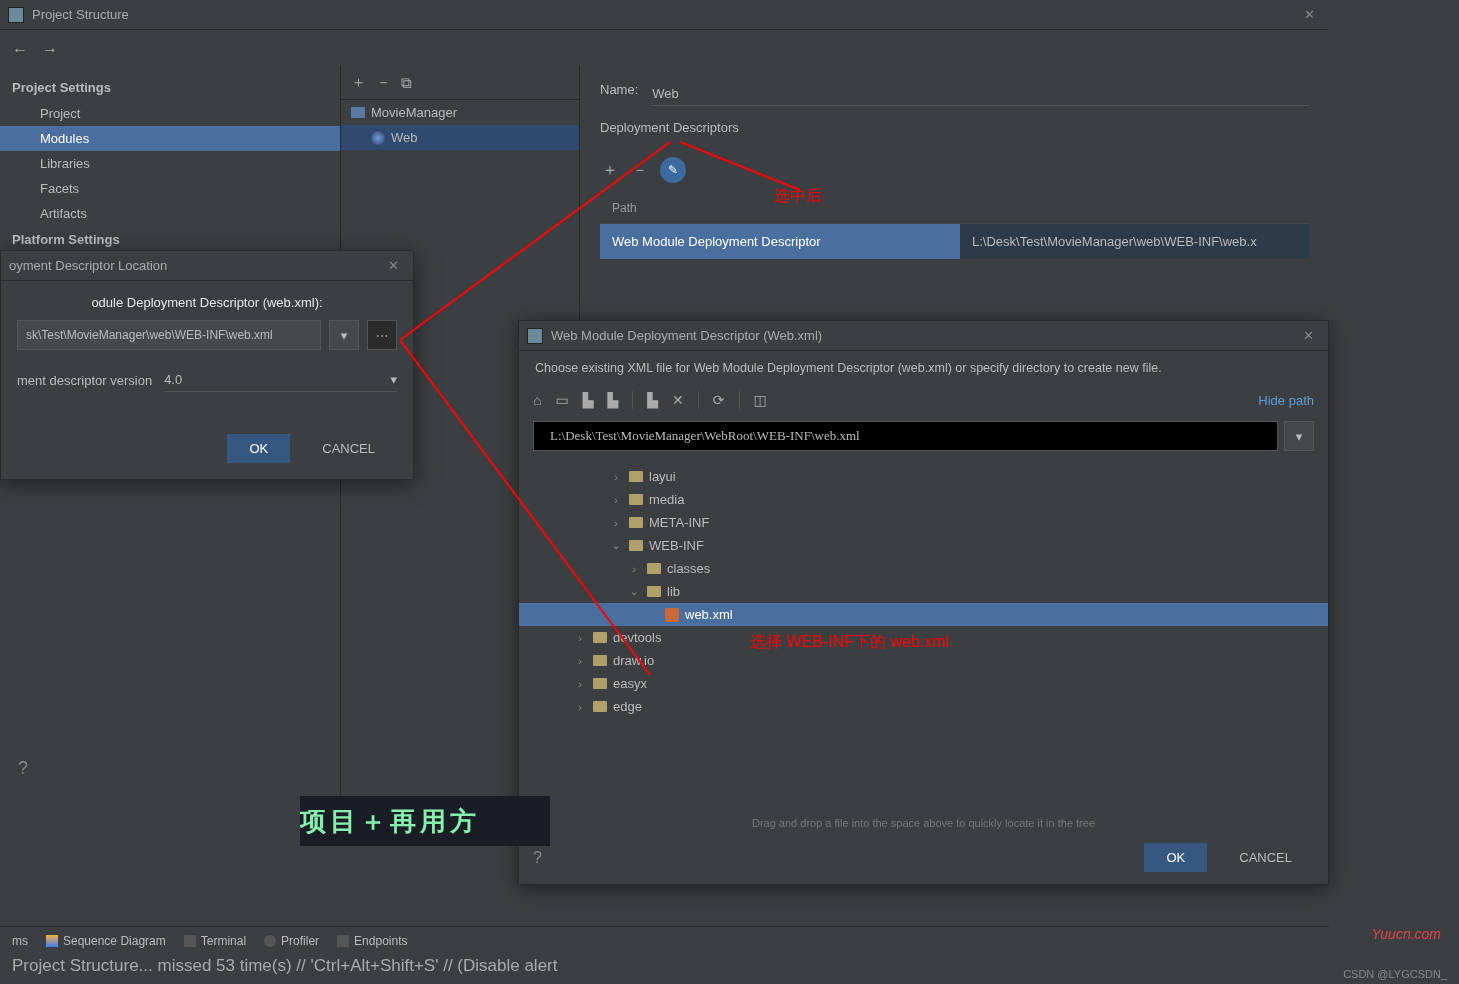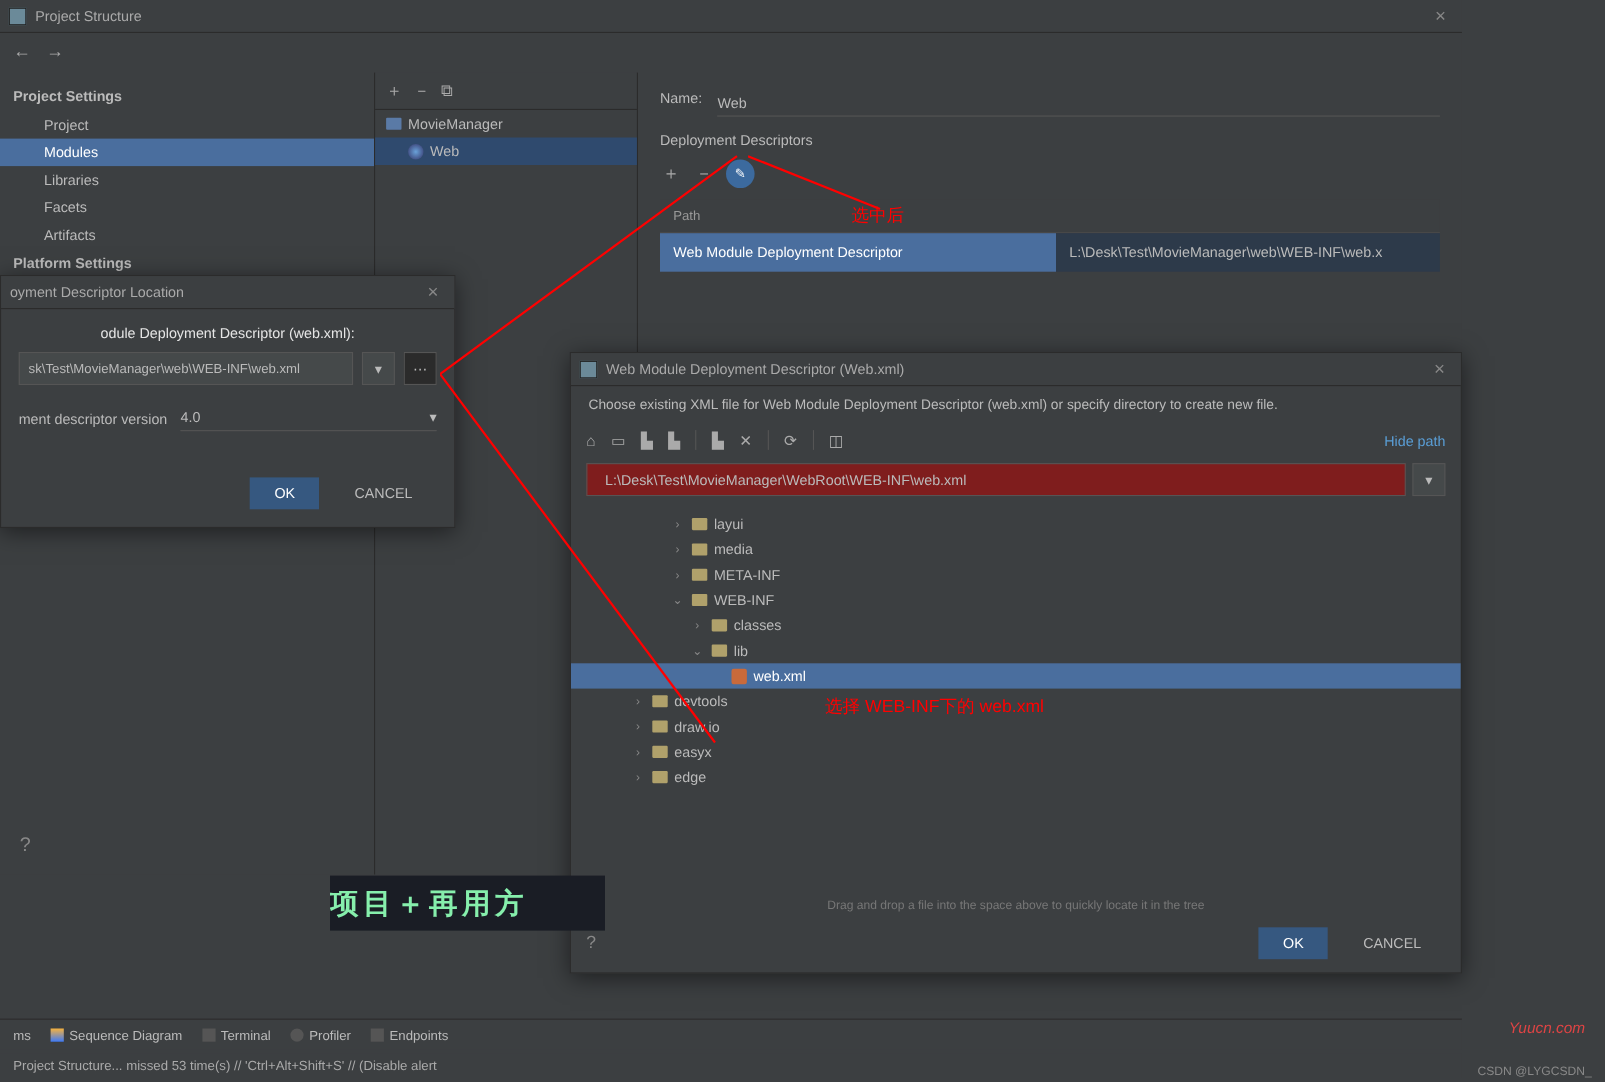--- a/index.html
+++ b/index.html
@@ -28,21 +28,21 @@
 .tree-row.indent { padding-left: 30px; }
 .tree-row.selected { background: #2f4a6e; }
 .folder-icon { width: 14px; height: 11px; background: #b0a16b; border-radius: 1px; display:inline-block; }
 .folder-icon.blue { background: #5a7aa6; }
 .globe-icon { width: 14px; height: 14px; background: radial-gradient(#6aa1d9,#336); border-radius: 50%; }
 
 .detail-panel { flex: 1; padding: 16px 20px; }
 .detail-row { display: flex; align-items: flex-start; gap: 14px; margin-bottom: 14px; }
 .label { color: #bbb; }
 .input-underline { flex: 1; border: none; border-bottom: 1px solid #555; background: transparent; color: #bbb; padding: 4px 0; font-size: 13px; }
-.section-title { color: #bbb; margin: 8px 0 10px; }
+.section-title { color: #bbb; margin: 8px 0 22px; }
 .dd-toolbar { display: flex; align-items: center; gap: 10px; margin: 6px 0 10px; }
 .dd-btn { color: #aaa; font-size: 16px; cursor: pointer; width: 20px; text-align:center; }
 .edit-circle { width: 26px; height: 26px; border-radius: 50%; background: #3c6a9e; display:flex; align-items:center; justify-content:center; color:#fff; font-size:12px; }
 
 .dd-table { width: 100%; }
 .dd-header { display: flex; background: #3c3f41; border-bottom: 1px solid #4a4a4a; }
 .dd-header div { padding: 8px 12px; color: #999; font-size: 12px; }
 .col-type { width: 360px; }
 .col-path { flex: 1; }
 .dd-row { display: flex; }
@@ -66,35 +66,35 @@
 .btn.ghost { background:transparent; color:#bbb; }
 
 
 .dialog2 { position: absolute; top: 320px; left: 518px; width: 811px; height: 565px; background: #3c3f41; border: 1px solid #2b2b2b; box-shadow: 0 4px 20px rgba(0,0,0,0.5); display:flex; flex-direction:column; }
 .dlg2-instr { padding: 10px 16px; color: #bbb; font-size: 12.5px; }
 .fc-toolbar { display:flex; align-items:center; gap:14px; padding: 6px 14px; }
 .fc-icon { color:#aaa; font-size:14px; cursor:pointer; }
 .fc-sep { width:1px; height:18px; background:#555; }
 .hide-path { margin-left:auto; color:#5a9ed6; cursor:pointer; font-size:13px; }
 .fc-path-row { display:flex; padding: 6px 14px 10px; gap:6px; }
-.fc-path { flex:1; background:#7f1d1d; border:1px solid #555; color:#bbb; padding:6px 16px; font-size:13px; }
+.fc-path { flex:1; background:#000000; border:1px solid #555; color:#bbb; padding:6px 16px; font-size:13px;font-family:Liberation Serif, serif; }
 .fc-tree { flex:1; overflow:auto; padding: 4px 0; }
 .ft-row { display:flex; align-items:center; gap:6px; padding:4px 8px; cursor:pointer; color:#bbb; }
 .ft-row.sel { background:#4a6e9e; color:#fff; }
 .ft-chevron { width:14px; color:#888; font-size:11px; text-align:center; }
 .file-icon { width:14px; height:14px; background:#c96a3b; border-radius:2px; }
 .fc-hint { text-align:center; color:#777; font-size:11px; padding: 6px 0; }
 .dlg2-footer { display:flex; align-items:center; padding: 8px 14px 12px; gap:10px; }
 .help-q { color:#888; font-size:16px; }
 
 
 .bottom-bar { position:absolute; bottom: 30px; left:0; width: 1329px; height:28px; background:#3c3f41; display:flex; align-items:center; gap:18px; padding:0 12px; border-top:1px solid #2b2b2b; font-size:12px; color:#bbb;}
 .bb-item { display:flex; align-items:center; gap:5px; cursor:pointer; }
 .bb-icon { width:12px; height:12px; display:inline-block; }
-.status-line { position:absolute; bottom:4px; left:0; width:1329px; padding:4px 12px; color:#aaa; font-size:12px; background:#3c3f41;}
+.status-line { position:absolute; bottom:4px; left:0; width:1329px; padding:4px 12px; color:#aaa; font-size:17px; background:#3c3f41;}
 
 .banner { position:absolute; top:796px; left:300px; width:250px; height:50px; background:#1a1d25; color:#86efac; font-size:26px; font-weight:bold; display:flex; align-items:center; letter-spacing:4px; overflow:hidden;}
 
 
 .annotation { position:absolute; color:#ff0000; font-size:16px; font-weight:500; pointer-events:none; }
 svg.anno-line { position:absolute; pointer-events:none; }
 
 .help-btn { position:absolute; bottom:16px; left:18px; color:#888; font-size:18px; }
 .watermark { position:absolute; right:12px; color:#888; font-size:11px; }
 .yuucn { position:absolute; right:18px; bottom:42px; color:#d44; font-size:14px; font-style:italic; }

